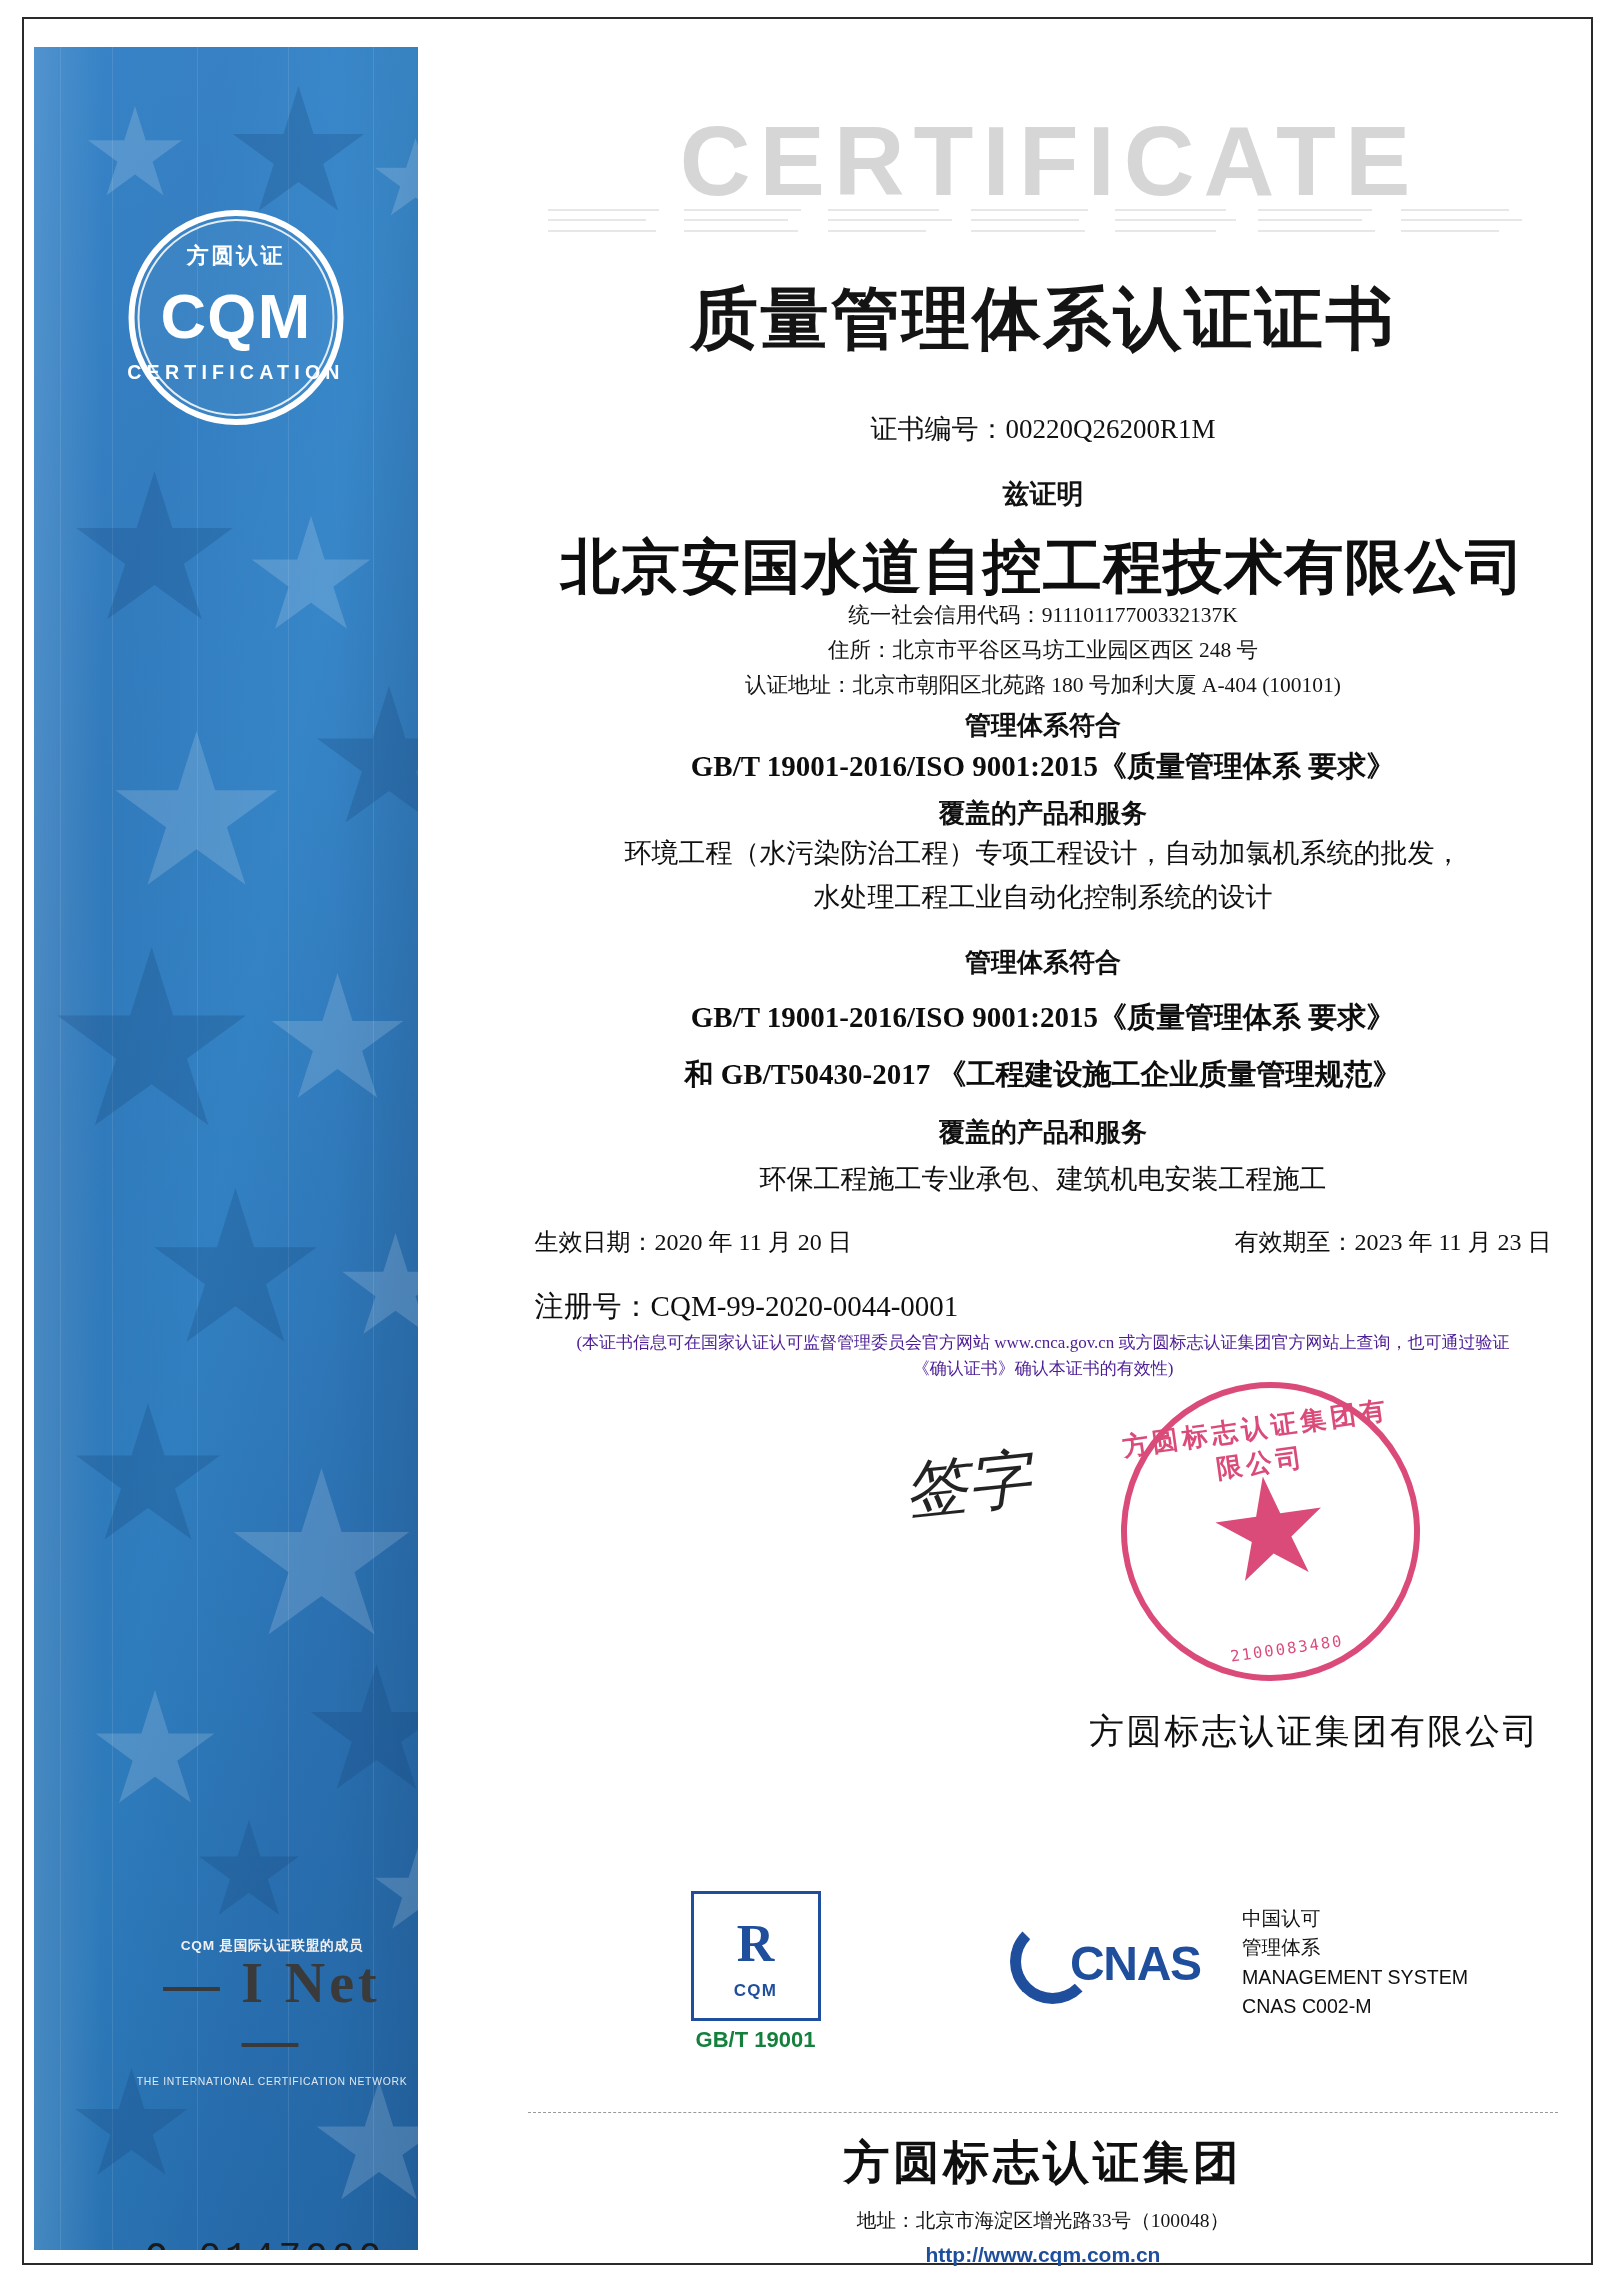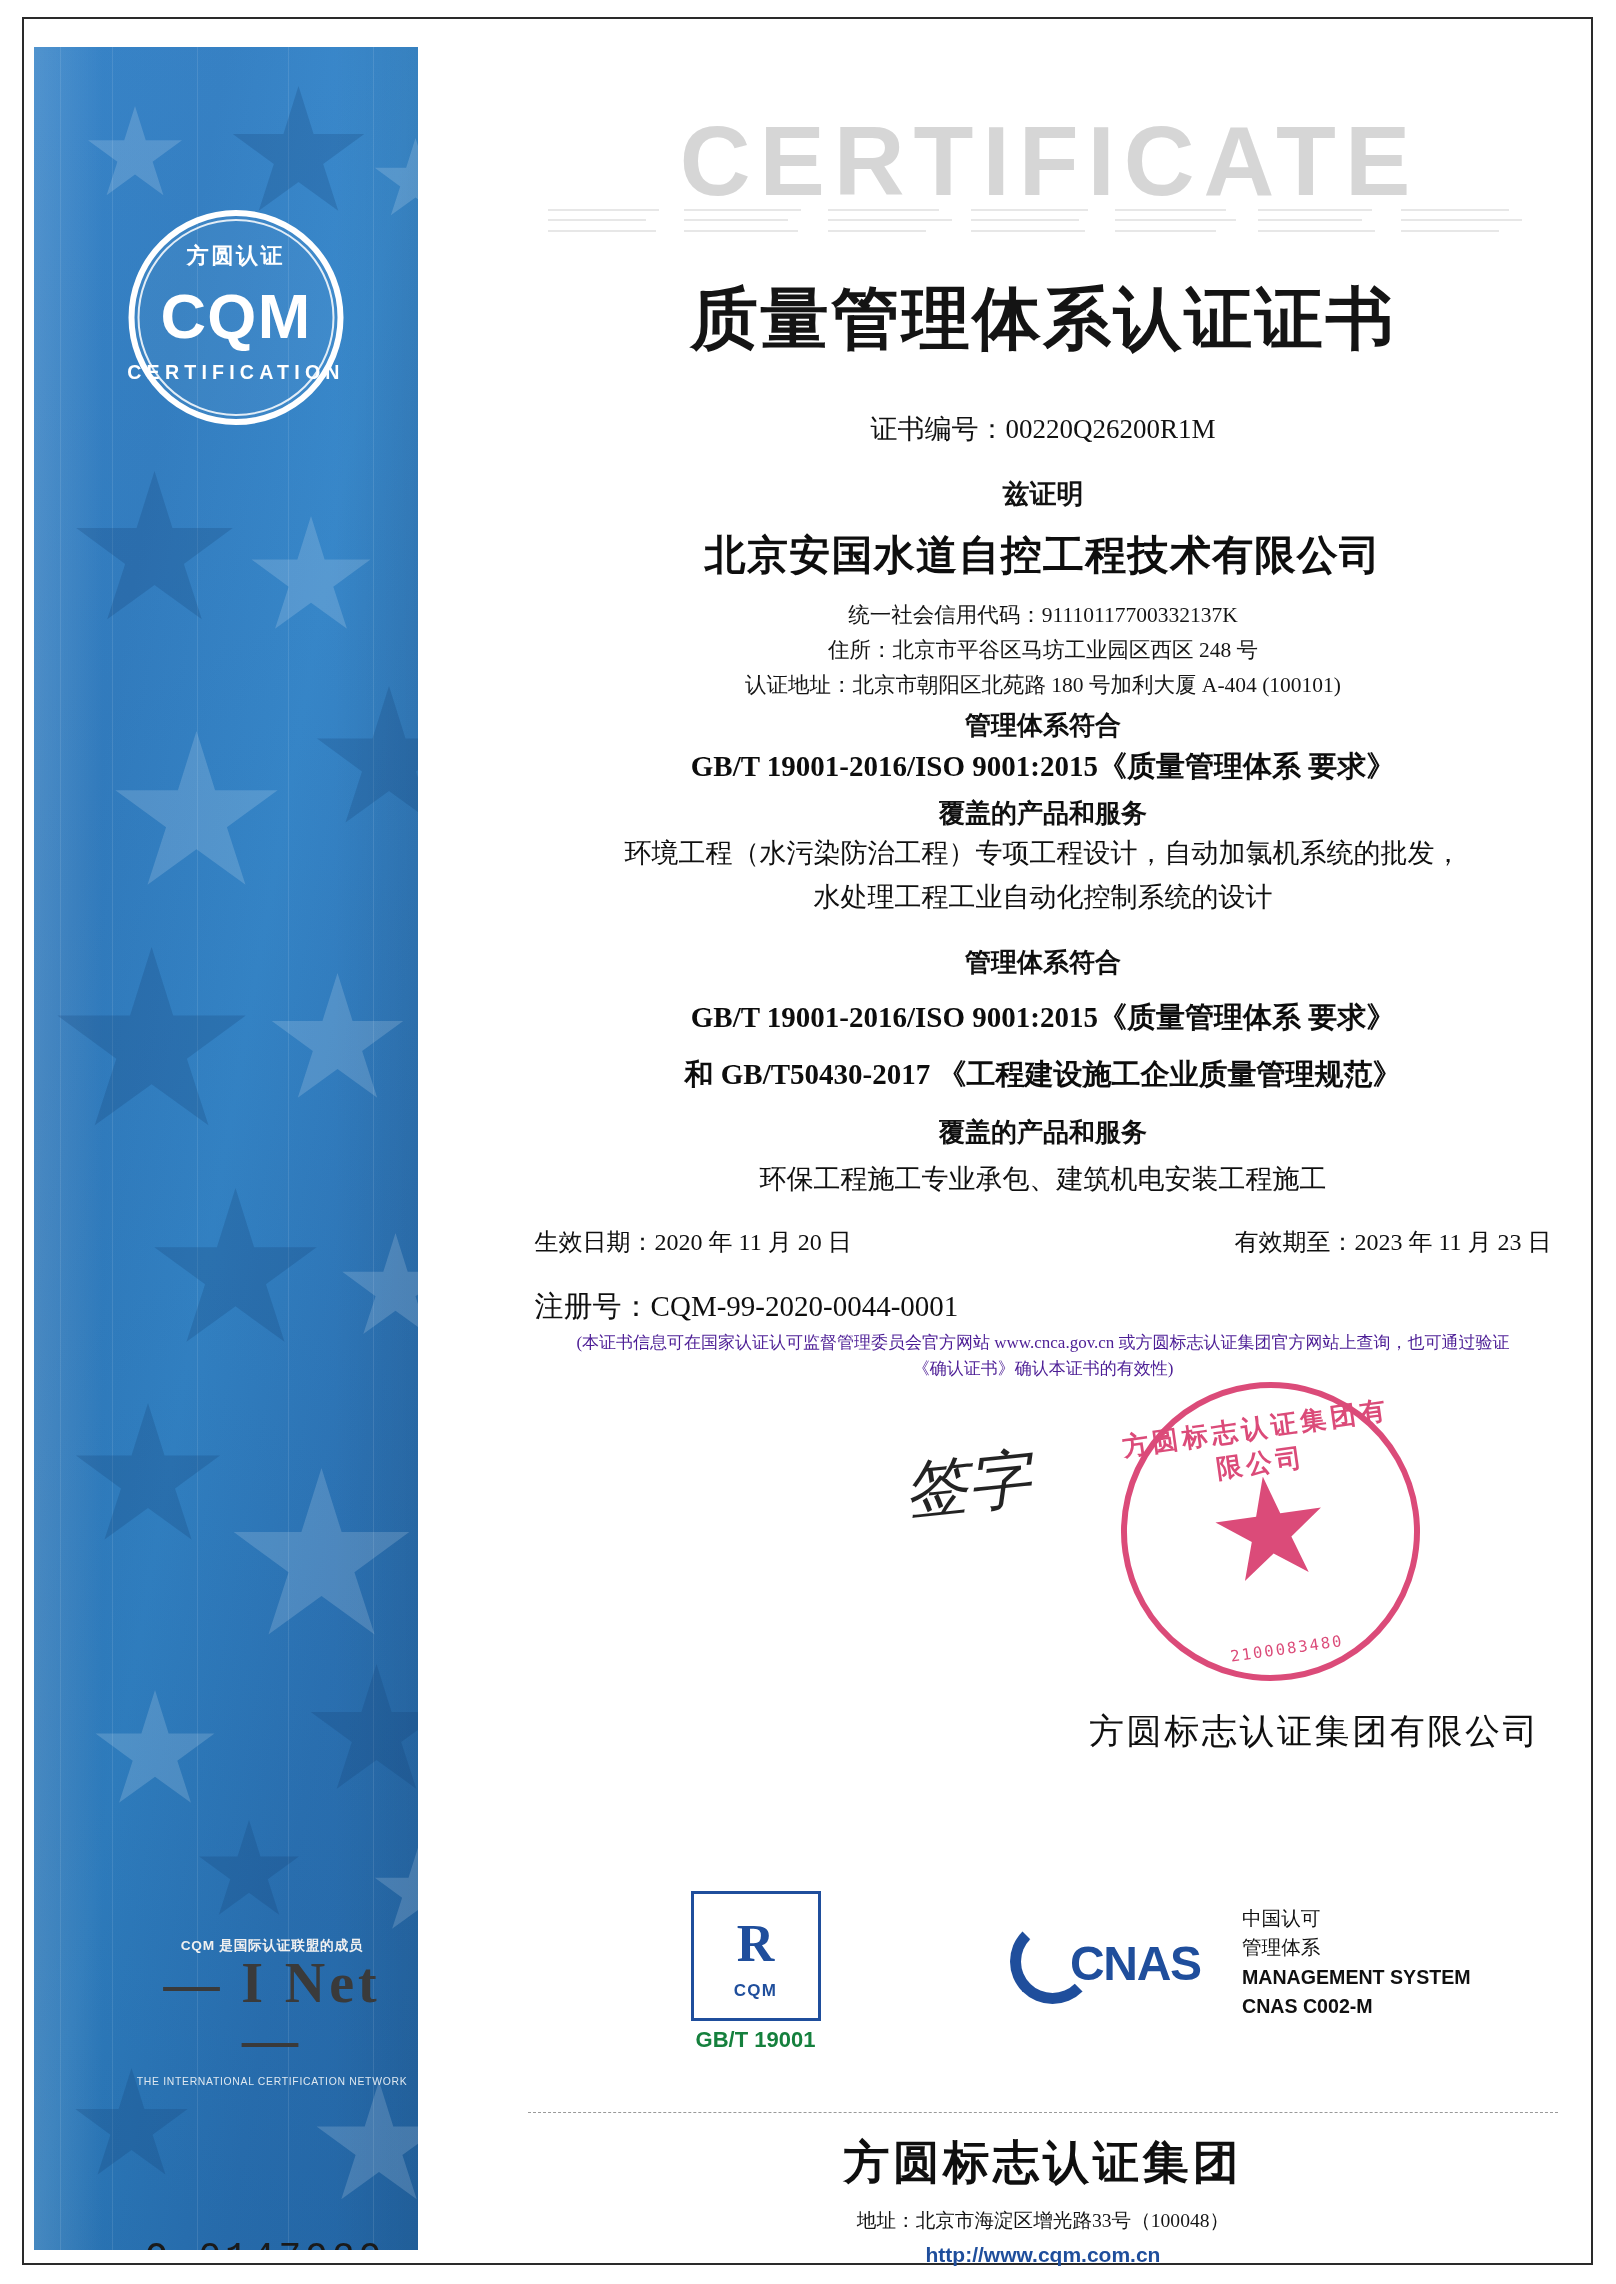--- a/index.html
+++ b/index.html
@@ -241,21 +241,21 @@
     color: #121212;
     font-weight: bold;
     font-family: "DejaVu Sans", sans-serif;
   }
   .company {
     position: absolute;
     left: 0;
     top: 469px;
     width: 1056px;
     text-align: center;
-    font-size: 41px;
+    font-size: 59px;
     font-weight: bold;
     color: #0e0e0e;
     font-family: Liberation Serif, serif;
     letter-spacing: 1.3px;
   }
   .meta-line {
     position: absolute;
     left: 0;
     width: 1056px;
     text-align: center;
@@ -495,21 +495,21 @@
     letter-spacing: -1.3px;
   }
   .cnas .lines {
     margin-left: 17px;
     color: #101010;
     font-family: "Liberation Sans", sans-serif;
     font-size: 19.6px;
     line-height: 1.5;
   }
   .cnas .lines .bold {
-    font-weight: bold;
+    font-weight: normal;
   }
 
   .footer-sep {
     position: absolute;
     left: 13px;
     top: 2053px;
     width: 1030px;
     border-top: 1.3px dashed #9a9a9a;
   }
   .footer {

